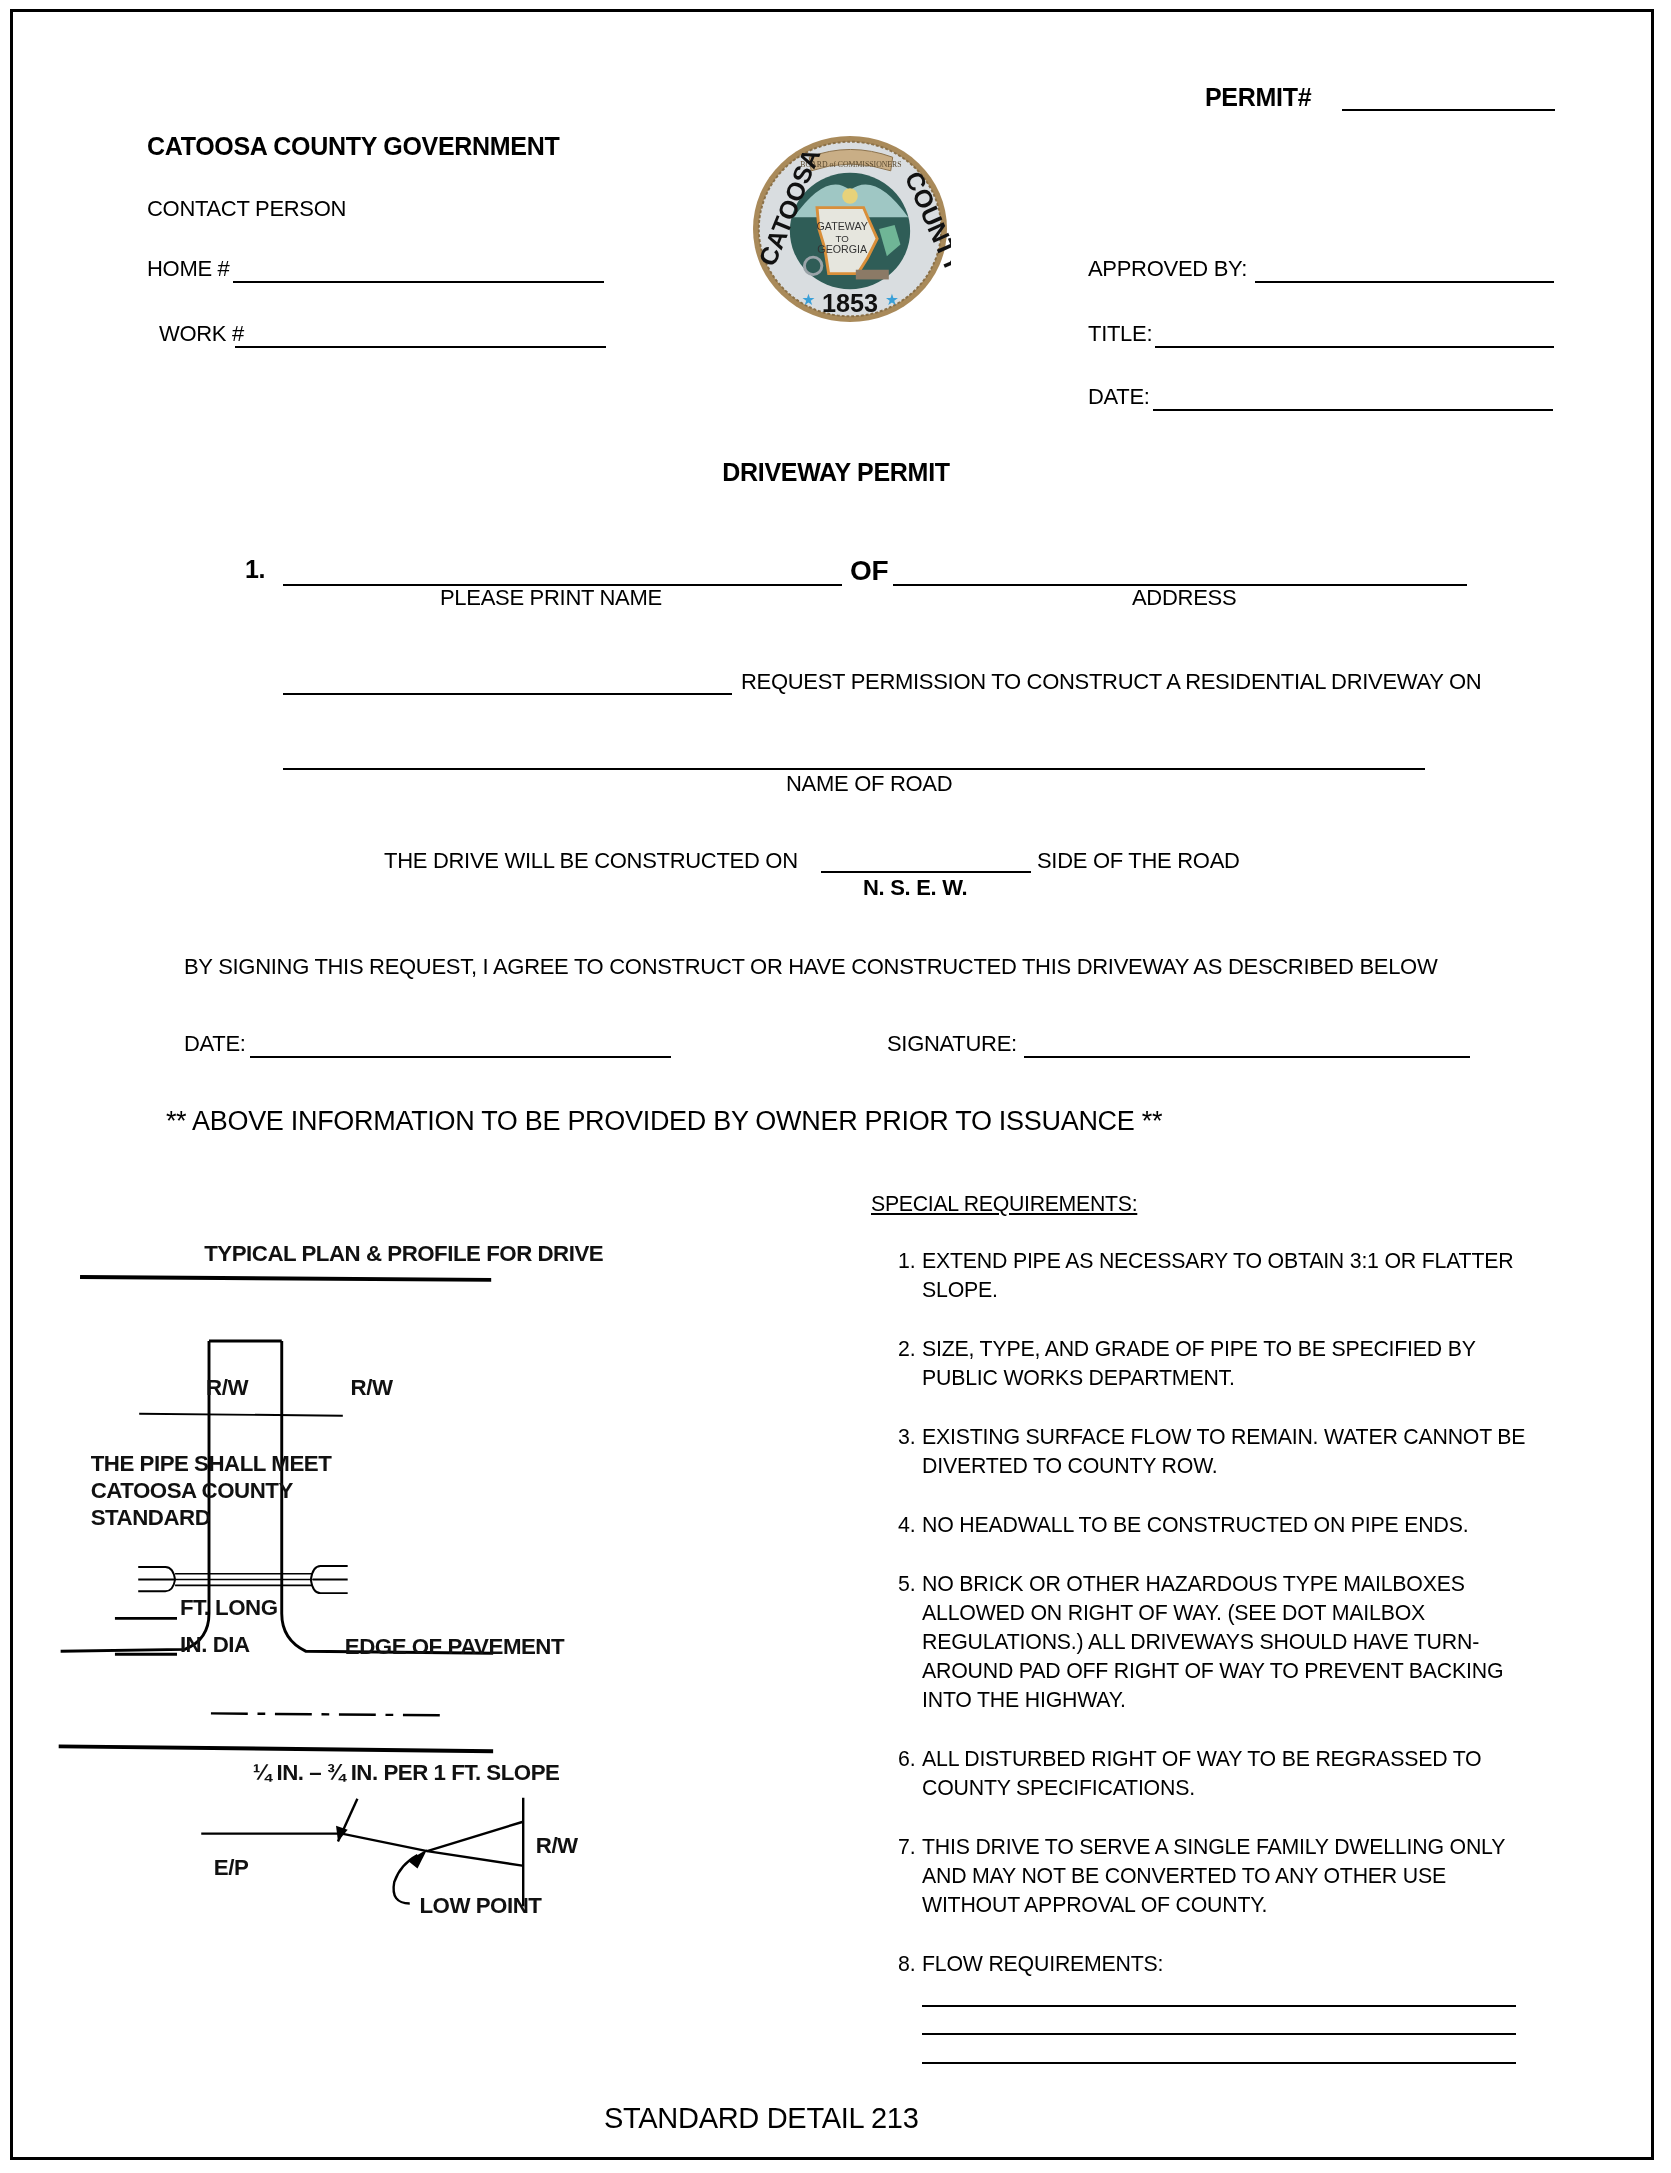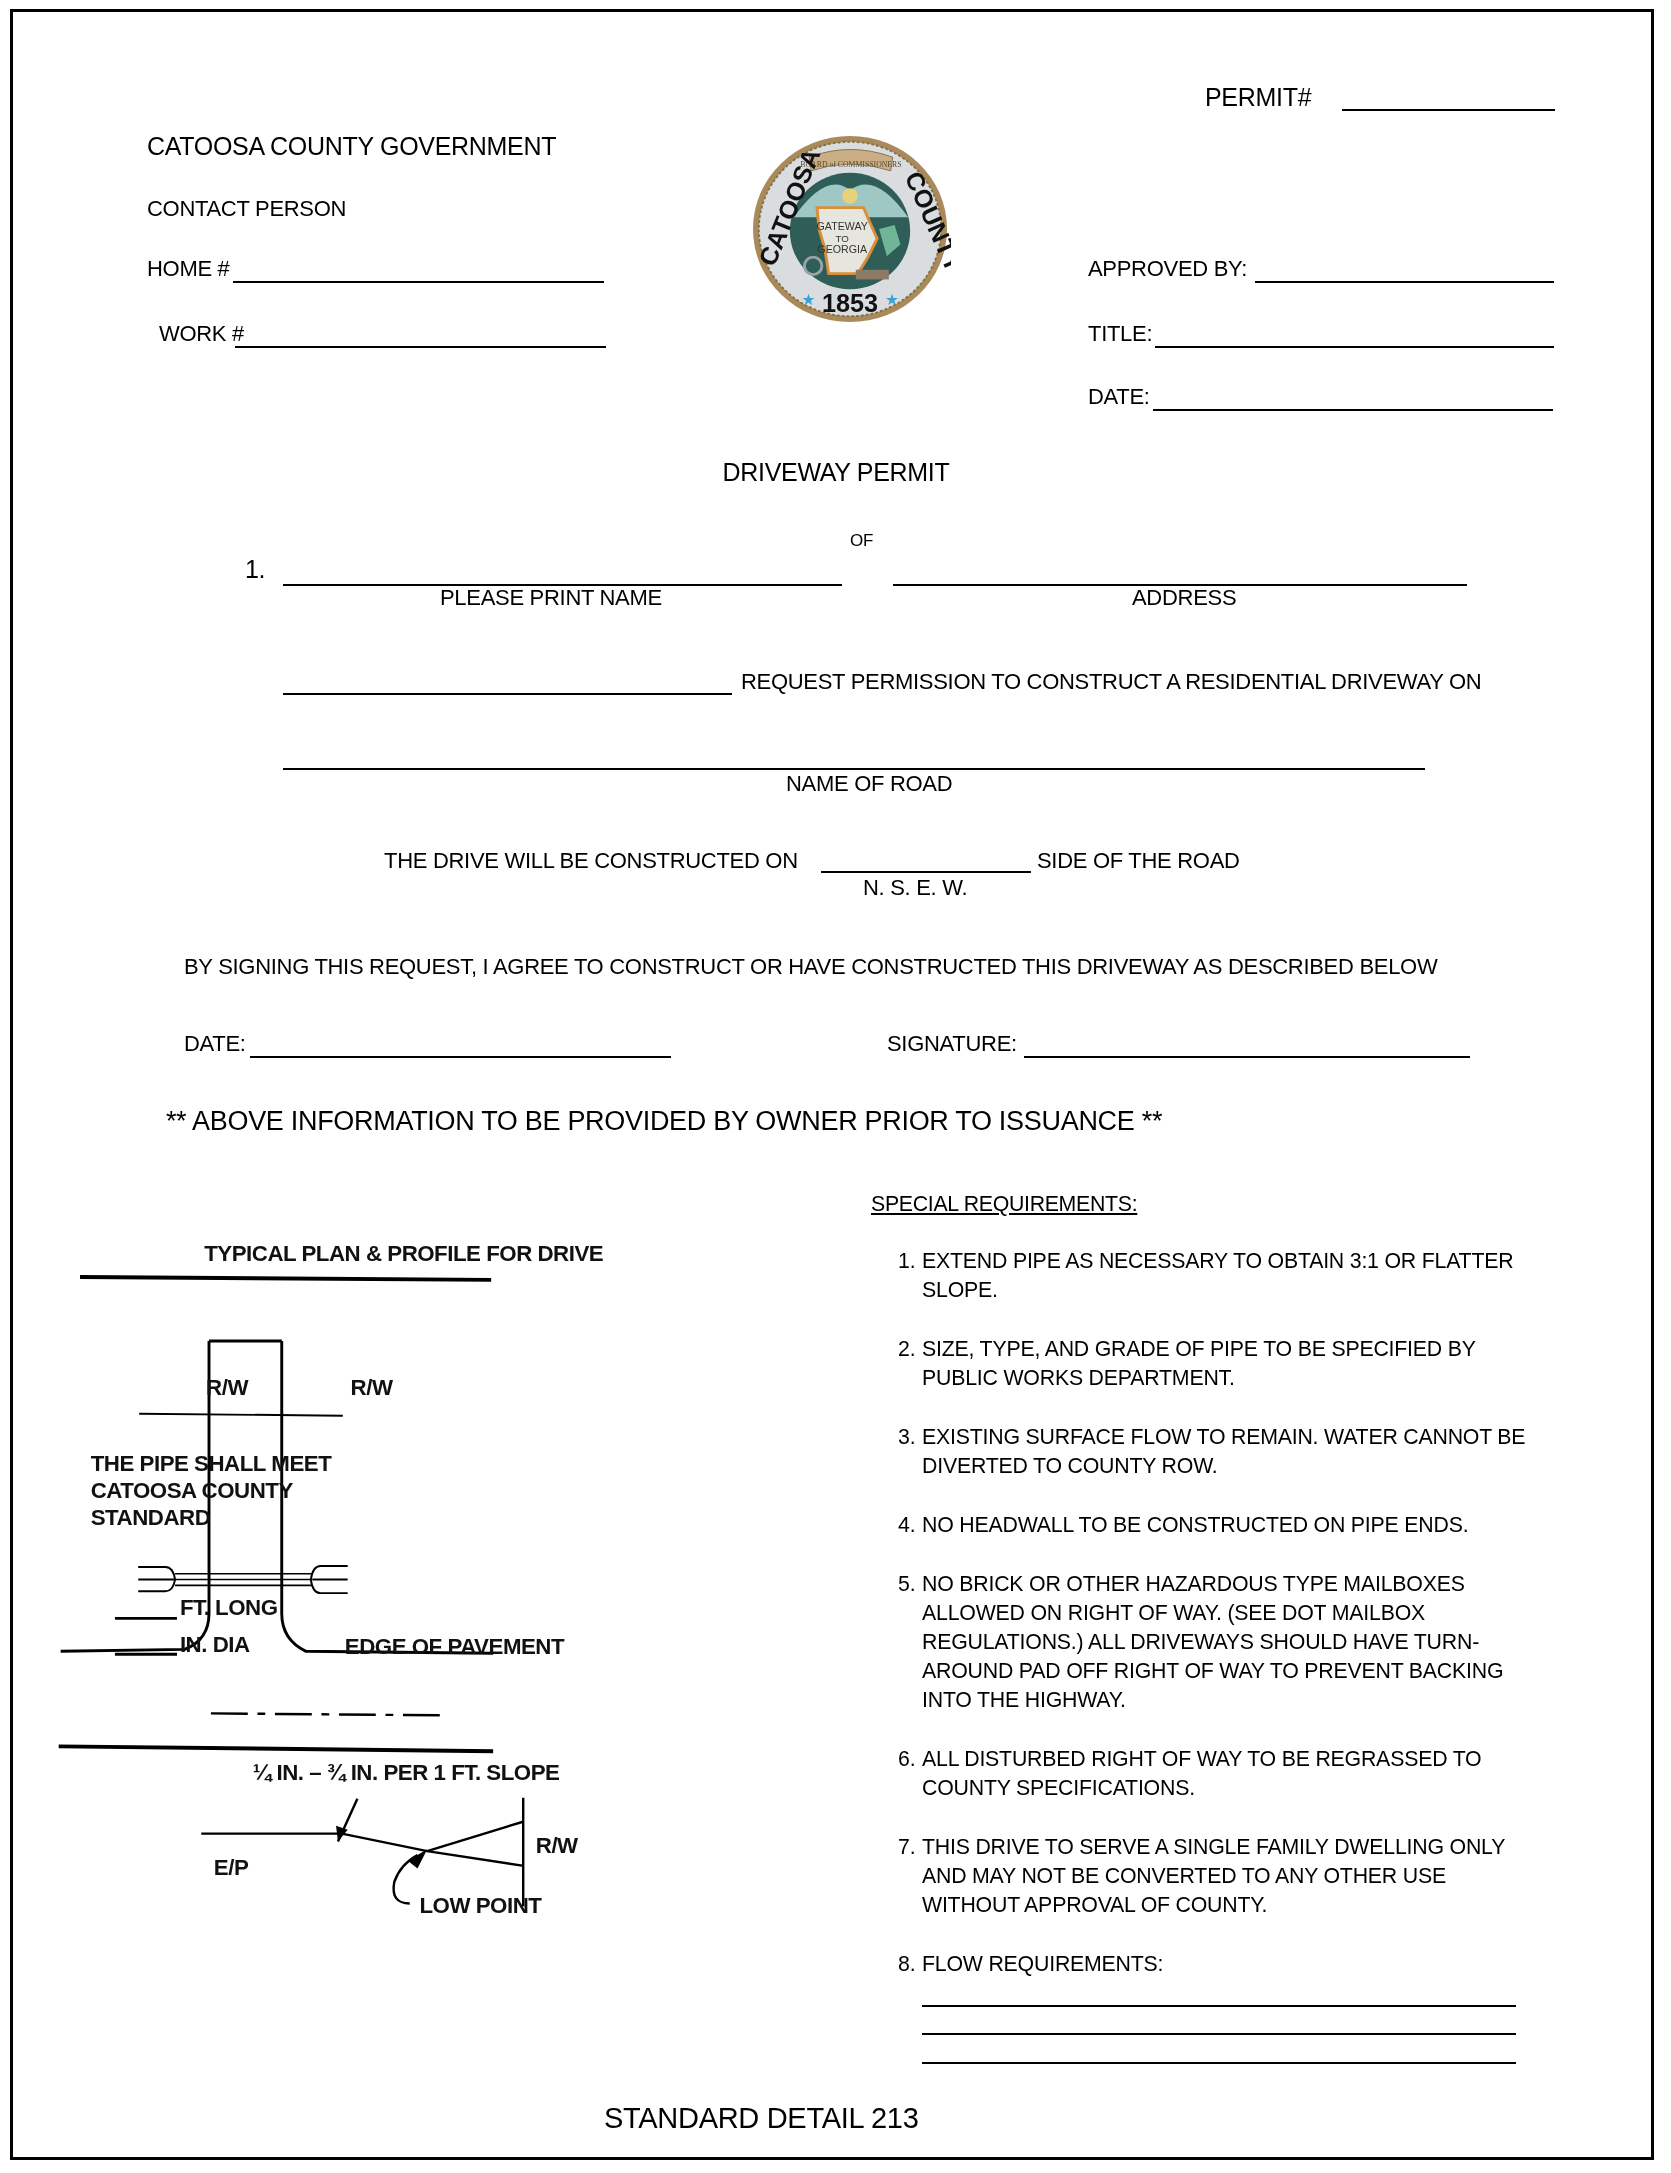--- a/index.html
+++ b/index.html
@@ -1,20 +1,20 @@
 <!DOCTYPE html>
 <html><head>
 <meta charset="utf-8">
 <style>
   html, body { margin: 0; padding: 0; background: #ffffff; }
   body { width: 1672px; height: 2174px; position: relative; font-family: "Liberation Sans", sans-serif; color: #000; overflow: hidden; }
   .page-border { position: absolute; left: 9.7px; top: 8.7px; width: 1644px; height: 2151px; border: 3.9px solid #000; box-sizing: border-box; }
   .abs { position: absolute; white-space: nowrap; }
   .txt { font-size: 22px; letter-spacing: -0.3px; transform-origin: left top; }
-  .bold { font-weight: normal; }
+  .bold { font-weight: bold; }
   .field { display: block; width: 100%; height: 100%; border: none; background: transparent; outline: none; font-family: "Liberation Sans", sans-serif; font-size: 19.4px; padding: 0; }
   .field-wrap { position: absolute; }
   .center { text-align: center; }
   .req-list { position: absolute; left: 898px; top: 1247px; width: 640px; font-size: 21.3px; line-height: 29px; letter-spacing: -0.2px; }
   .req-item { display: flex; margin-bottom: 30px; }
   .req-num { width: 24px; flex: none; }
   .req-text { flex: 1; white-space: normal; }
   .diagram-label { font-family: "Liberation Sans", sans-serif; font-weight: bold; font-size: 23px; fill: #111; letter-spacing: -0.5px; }
 </style>
 </head>
@@ -78,21 +78,21 @@
 <div class="field-wrap" style="left:1153px; top:382px; width:400px; height:27px; border-bottom:2.4px solid #000;">
   <input class="field" value="" style="">
 </div>
 
 <div class="abs txt bold center" style="left:0; width:1672px; top:458px; font-size:25px;">DRIVEWAY PERMIT</div>
 
 <div class="abs txt bold" style="left:245px; top:555px; font-size:25px;">1.</div>
 <div class="field-wrap" style="left:283px; top:555px; width:559px; height:29px; border-bottom:2.4px solid #000;">
   <input class="field" value="" style="">
 </div>
-<div class="abs txt bold" style="left:850px; top:531px; font-size:17px;">OF</div>
+<div class="abs txt bold" style="left:850px; top:555px; font-size:28px;">OF</div>
 <div class="field-wrap" style="left:893px; top:555px; width:574px; height:29px; border-bottom:2.4px solid #000;">
   <input class="field" value="" style="">
 </div>
 <div class="abs txt" style="left:440px; top:585px;">PLEASE PRINT NAME</div>
 <div class="abs txt" style="left:1104px; top:585px;margin-left:28px;">ADDRESS</div>
 
 <div class="field-wrap" style="left:283px; top:664px; width:449px; height:29px; border-bottom:2.4px solid #000;">
   <input class="field" value="" style="">
 </div>
 <div class="abs txt" style="left:741px; top:669px;">REQUEST PERMISSION TO CONSTRUCT A RESIDENTIAL DRIVEWAY ON</div>

